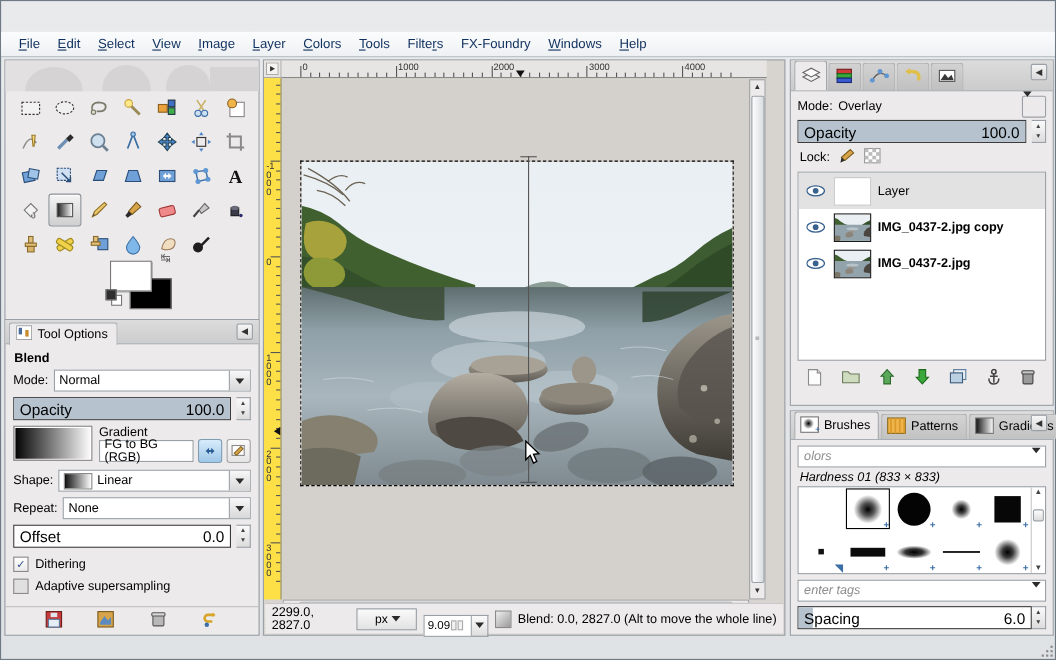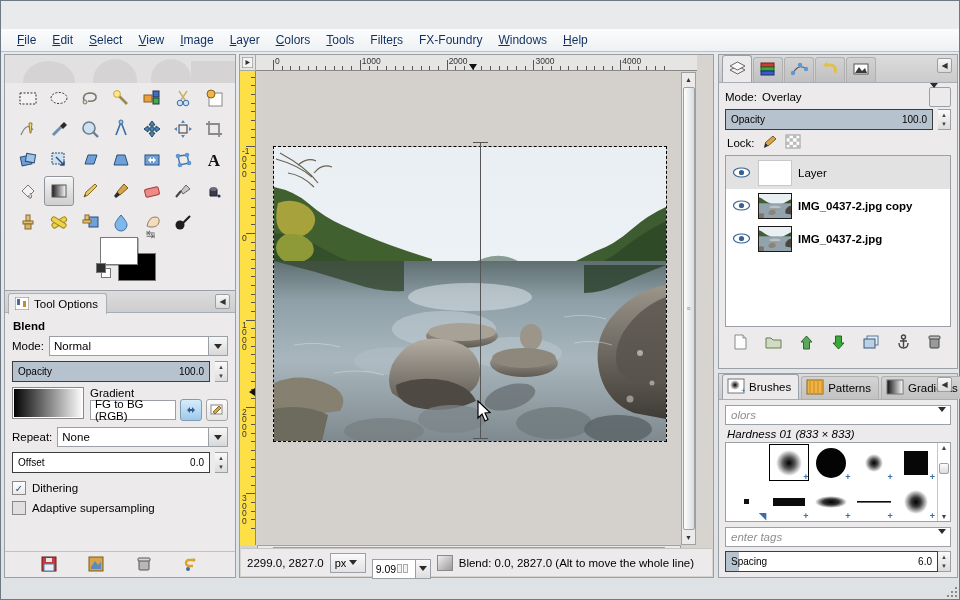--- a/index.html
+++ b/index.html
@@ -84,21 +84,21 @@
   .lbl { font-size:11.5px; white-space:nowrap; }
   .combo { flex:1; height:20px; background:#fff; border:1px solid #9aa0a6;
     display:flex; align-items:center; padding:0 2px 0 4px; font-size:11.5px; position:relative;}
   .combo .arrowbox { position:absolute; right:0; top:0; width:19px; height:18px;
     background:linear-gradient(#f7f7f7,#d8d8d8); border-left:1px solid #9aa0a6;
     display:flex; align-items:center; justify-content:center; }
   .caret { width:0;height:0;border-left:4px solid transparent;border-right:4px solid transparent;
     border-top:5px solid #2b2b2b; }
   .slider { height:21px; border:1px solid #3c3c3c; background:#fff; position:relative;
     display:flex; align-items:center; justify-content:space-between; padding:0 5px;
-    font-size:10px; flex:1; }
+    font-size:14px; flex:1; }
   .slider .fill { position:absolute; left:0; top:0; bottom:0; background:#b6c3cf; }
   .slider span { position:relative; z-index:2; }
   .spin { width:13px; border:1px solid #9aa0a6; border-left:none; height:21px;
     background:linear-gradient(#fafafa,#dcdcdc); display:flex; flex-direction:column;}
   .spin i { flex:1; display:flex; align-items:center; justify-content:center; font-size:6px; color:#444;}
   .gradrow { display:flex; gap:6px; align-items:flex-start; margin:4px 0 6px 0; }
   .gradprev { width:72px; height:32px; border:1px solid #8a8a8a;
     background:linear-gradient(90deg,#000,#fff); box-shadow:inset 0 0 0 1px #fff;}
   .grad-right { flex:1; }
   .gradlabel { font-size:11.5px; margin-bottom:0; }
@@ -153,21 +153,21 @@
     border:1px solid #9aa0a6; border-radius:2px; display:flex; align-items:center; justify-content:center;
     font-size:7px; color:#8a8a8a;}
   .qmask { position:absolute; left:1px; bottom:1px; width:14px; height:14px; }
   .navcross { position:absolute; right:1px; bottom:1px; width:14px; height:14px;
     display:flex; align-items:center; justify-content:center; color:#3a6ea5; font-size:12px;}
   .statusbar { position:absolute; left:1px; right:1px; bottom:1px; height:28px;
     background:#eceaea; display:flex; align-items:center; gap:6px; padding:0 6px;
     border-top:1px solid #c5c5c5; }
   .pos { font-size:11.5px; }
   .unitbox { height:20px; min-width:36px; border:1px solid #9aa0a6; background:linear-gradient(#fafafa,#e2e2e2);
-    display:flex; align-items:center; gap:3px; padding:0 4px; font-size:11px;}
+    display:flex; align-items:center; gap:3px; padding:0 16px; font-size:11px;}
   .zoombox { height:20px; width:44px; border:1px solid #9aa0a6; background:#fff;
     display:flex; align-items:center; font-size:10.5px; padding-left:3px; }
   .zoomminis { display:flex; gap:1px; margin-left:1px;}
   .zoomminis i { width:5px;height:9px;border:1px solid #aaa;background:#f2f2f2;display:block;}
   .zoomdd { width:15px; height:20px; border:1px solid #9aa0a6; border-left:none;
     background:linear-gradient(#fafafa,#dedede); display:flex; align-items:center; justify-content:center;}
   .statusicon { width:16px; height:16px; border:1px solid #8a8a8a; background:linear-gradient(135deg,#efefef,#9a9a9a);}
   .statustext { font-size:11.5px; white-space:nowrap; }
 
   
@@ -533,20 +533,30 @@
             <div class="minibtn plain">
               <svg width="14" height="12">
                   <rect x="1" y="1" width="11" height="9" fill="#fff" stroke="#888"></rect>
                   <path d="M3 8 L9 2 L11 4 L5 10 Z" fill="#d8a44a" stroke="#8a6a2a"></path>
                 </svg>
             </div>
           </div>
         </div>
       </div>
 
+      <div class="row">
+        <span class="lbl">Shape:</span>
+        <div class="combo">
+          <span class="shapeprev"></span>
+          <span>Linear</span>
+          <span class="arrowbox">
+              <i class="caret"></i>
+            </span>
+        </div>
+      </div>
 
       <div class="row">
         <span class="lbl">Repeat:</span>
         <div class="combo">
           <span>None</span>
           <span class="arrowbox">
               <i class="caret"></i>
             </span>
         </div>
       </div>

